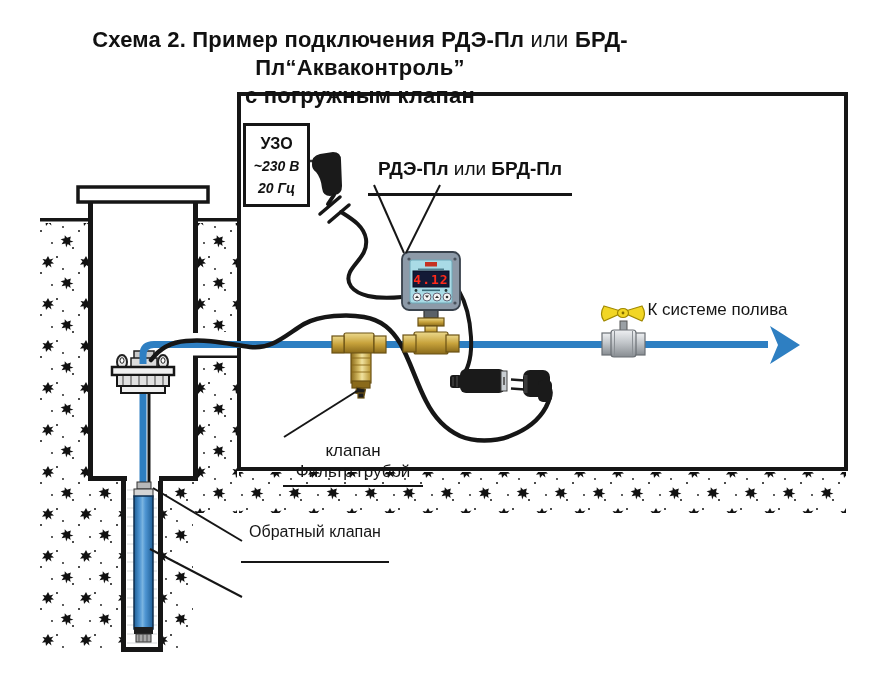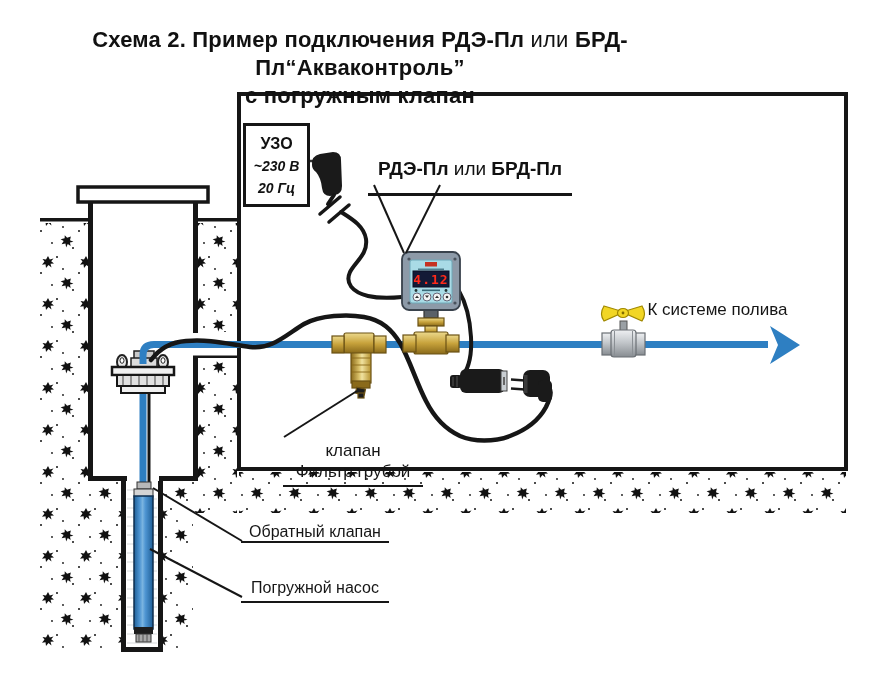--- a/index.html
+++ b/index.html
@@ -22,21 +22,21 @@
   .uzo .l1{font-size:16px;font-weight:bold;}
   .uzo .l2,.uzo .l3{font-size:14px;font-weight:bold;font-style:italic;}
   .dev-label{
     position:absolute;left:368px;top:158px;width:204px;text-align:center;
     font-size:19px;font-weight:bold;border-bottom:3px solid #161616;padding-bottom:13px;
   }
   .dev-label .thin{font-weight:400;}
   .irr{left:645px;top:300px;width:145px;text-align:center;font-size:17px;}
   .flt1{left:283px;top:414px;width:140px;text-align:center;font-size:17px;border-bottom:2.5px solid #161616;padding-bottom:3px;margin-top:48px;}
   .flt2{left:283px;top:441px;width:140px;text-align:center;font-size:17px;}
-  .chk{left:241px;top:523px;width:148px;text-align:center;font-size:16px;border-bottom:2.5px solid #161616;padding-bottom:0;}
+  .chk{left:241px;top:523px;width:148px;text-align:center;font-size:16px;border-bottom:2.5px solid #161616;padding-bottom:20px;}
   .pmp{left:241px;top:579px;width:148px;text-align:center;font-size:16px;border-bottom:2.5px solid #161616;padding-bottom:4px;}
 </style>
 </head>
 <body>
 
 <div class="stage">
 
   <svg class="draw" width="874" height="678" viewBox="0 0 874 678">
     <defs>
       <pattern id="soil" width="38" height="42" patternUnits="userSpaceOnUse">
@@ -295,15 +295,14 @@
     <div class="l2">~230 В</div>
     <div class="l3">20 Гц</div>
   </div>
 
   <div class="dev-label"><span>РДЭ-Пл </span><span class="thin">или</span><span> БРД-Пл</span></div>
 
   <div class="lbl irr">К системе полива</div>
   <div class="lbl flt1">Фильтр грубой</div>
   <div class="lbl flt2">клапан</div>
   <div class="lbl chk">Обратный клапан</div>
-  <div class="lbl pmp">Погружной насос</div>
 
 </div>
 
 </body></html>

